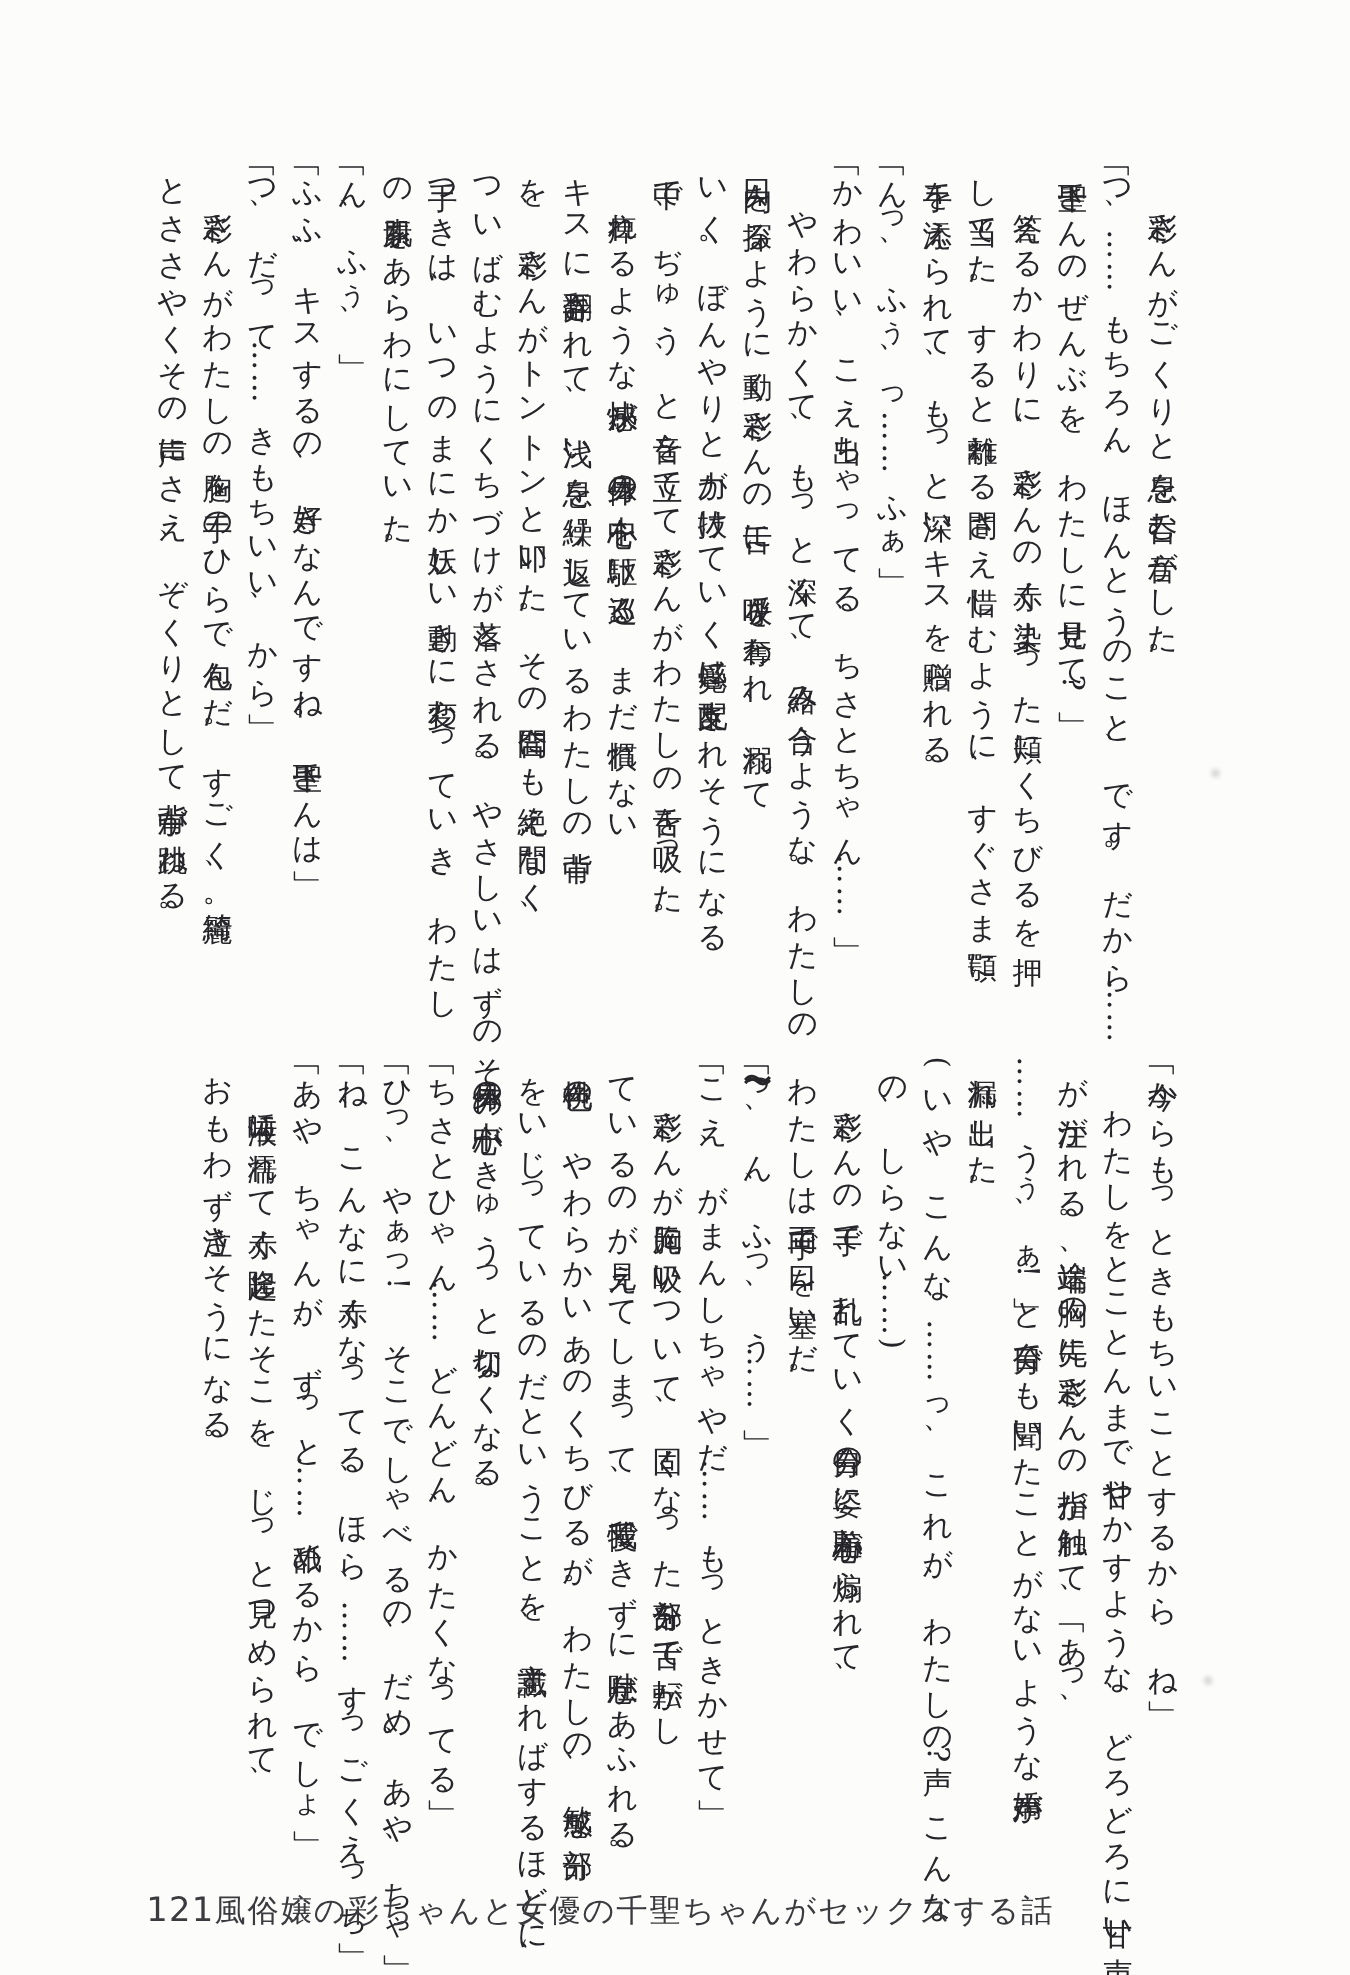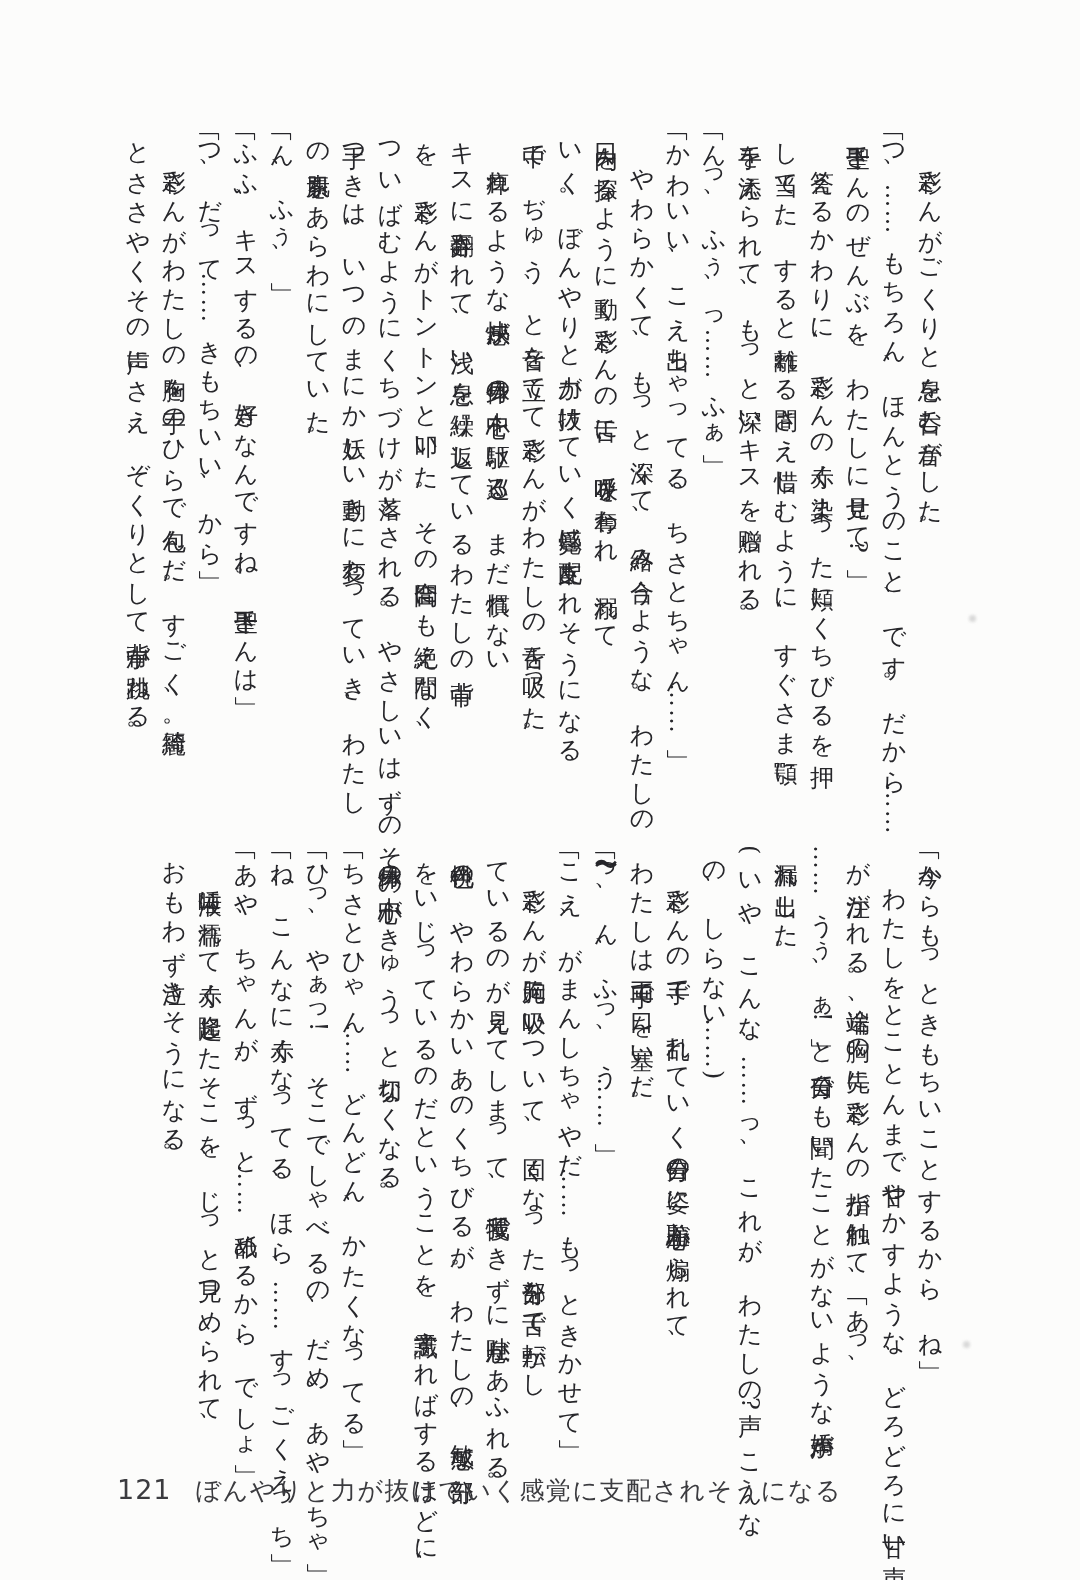--- a/index.html
+++ b/index.html
@@ -29,24 +29,23 @@
   .text-block p.col {
     margin: 0;
     line-height: 36px;          
     letter-spacing: 2px;        
     white-space: nowrap;
   }
   .text-block p.col.indent { text-indent: 26px; }
 
   .page-footer {
     position: absolute;
-    left: 117px; top: 1474px;
+    left: 117px; top: 1512px;
     display: flex;
     align-items: baseline;
-    gap: 24px;
     font-family: "DejaVu Sans", "Liberation Sans", sans-serif;
     color: #3b3b3f;
   }
   .page-footer .num   { font-size: 27px; letter-spacing: 1px; }
   .page-footer .title { font-size: 25px; letter-spacing: 1.5px; }
 
   
   .artifact {
     position: absolute;
     width: 7px; height: 7px;
@@ -109,19 +108,19 @@
       <p class="col">「ちさとひゃん……どんどん、かたくなってる」</p>
       <p class="col">「ひっ、やぁっ!　そこでしゃべるの、だめ、あや、ちゃ」</p>
       <p class="col">「ね、こんなに赤くなってる、ほら、……すっごくえっち」</p>
       <p class="col">「あや、ちゃんが、ずっと……舐めるから、でしょ」</p>
       <p class="col indent">唾液に濡れて赤く隆起したそこを、じっと見つめられて、</p>
       <p class="col">おもわず泣きそうになる。</p>
     </section>
 
   <footer class="page-footer">
     <span class="num">121</span>
-    <span class="title">ぼんやりと力が抜けていく感覚に支配されそうになる</span>
+    <span class="title">風俗嬢の彩ちゃんと女優の千聖ちゃんがセックスする話</span>
   </footer>
 
   <div class="artifact a1"></div>
   <div class="artifact a2"></div>
 
 </div>
 
 </body></html>

